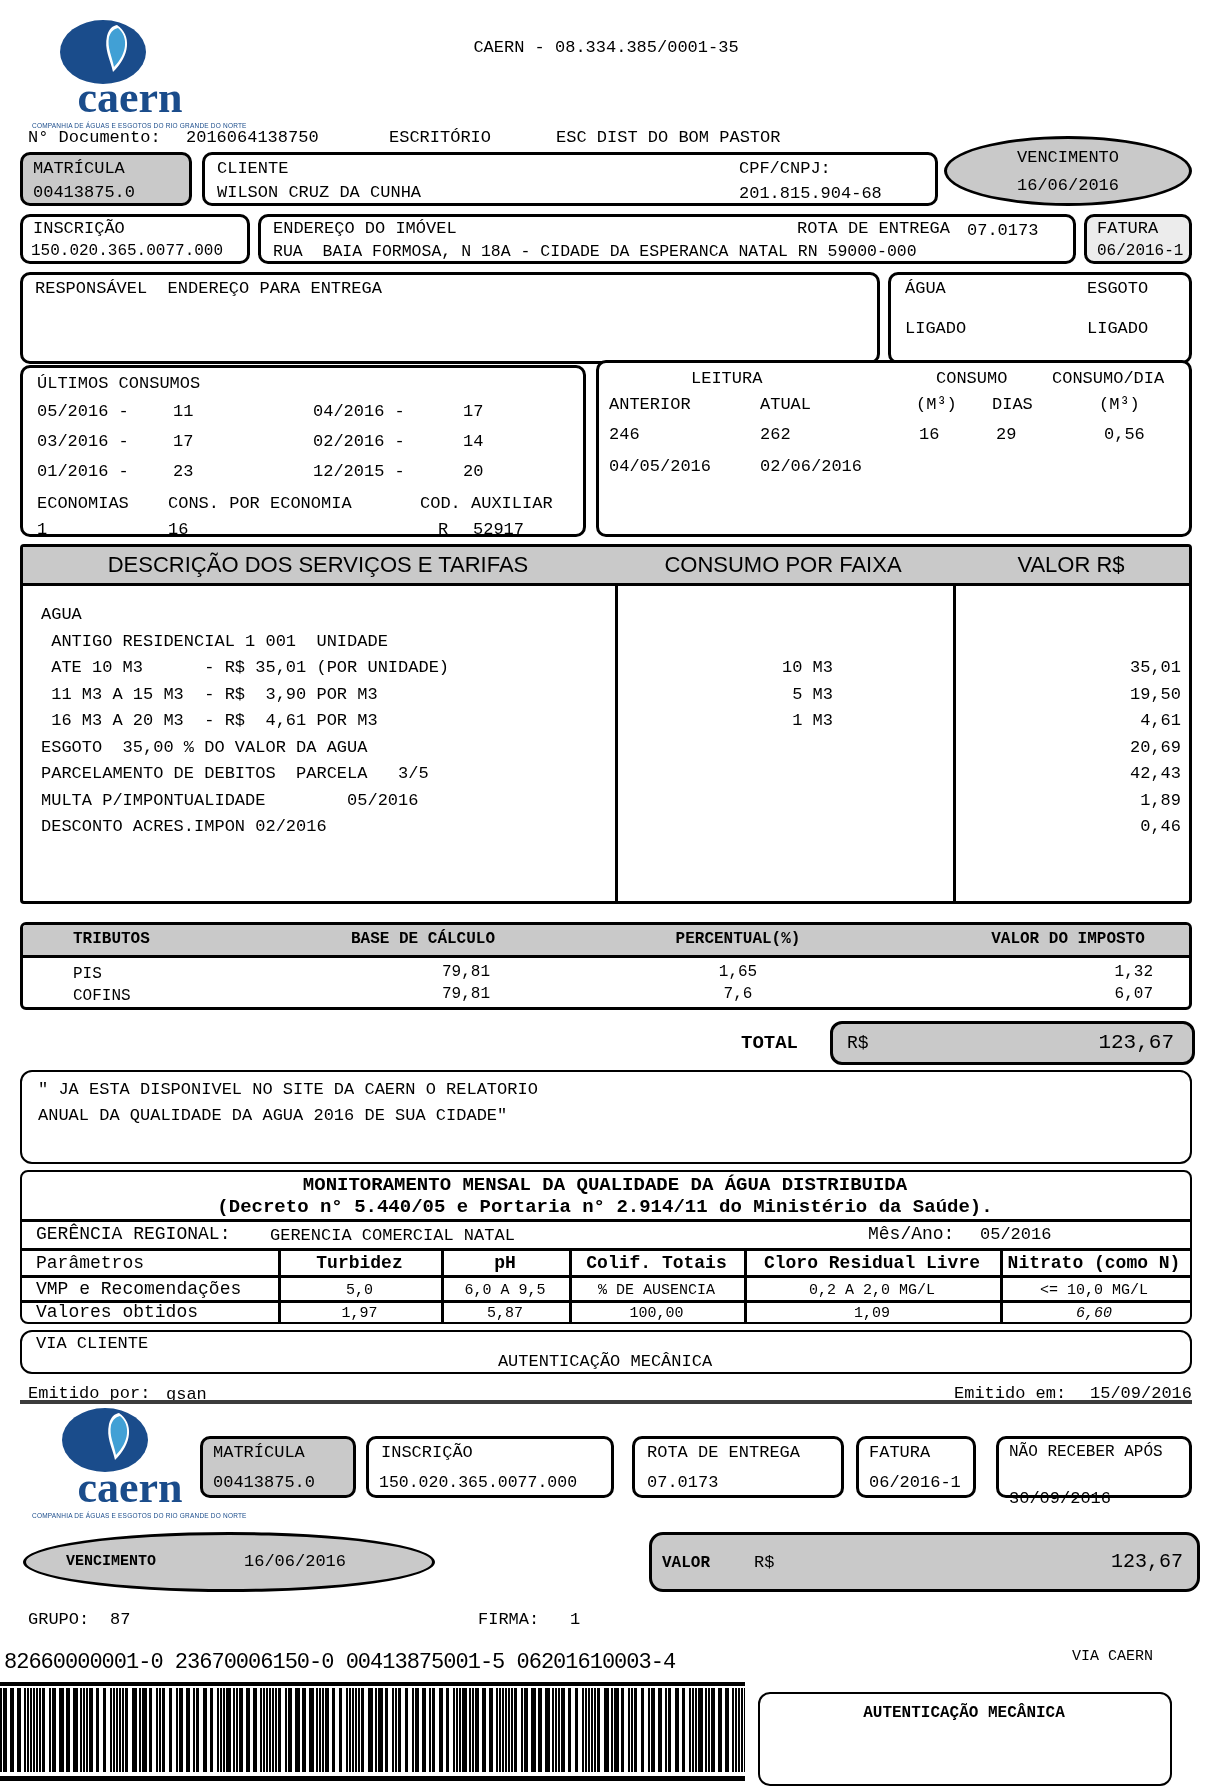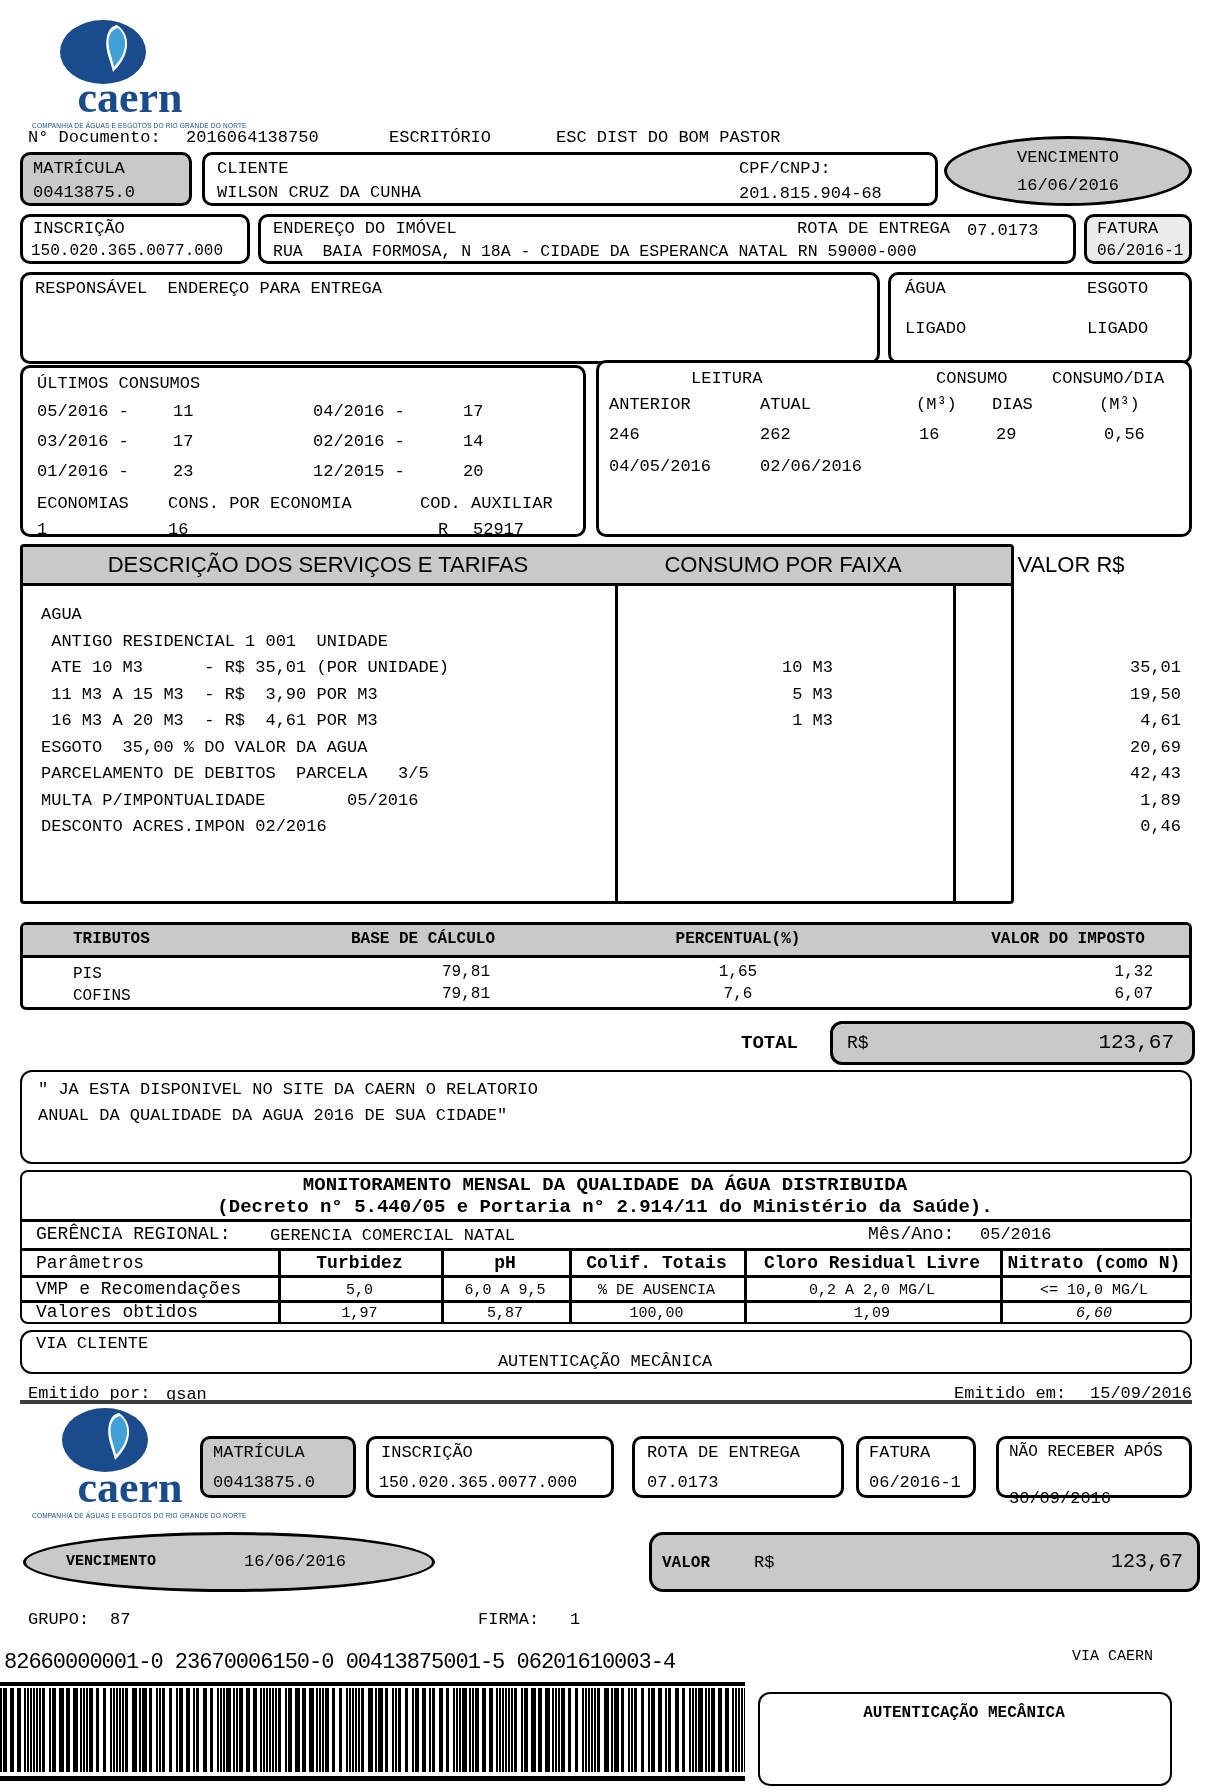--- a/index.html
+++ b/index.html
@@ -46,20 +46,21 @@
   <div class="abs" style="left:56px;top:18px;width:150px;height:110px;">
     <svg width="86" height="64" viewBox="0 0 86 64" style="position:absolute;left:4px;top:2px;">
       <ellipse class="e1" cx="43" cy="32" rx="43" ry="32"></ellipse>
       <path class="e3" d="M57 5 C72 15 70 36 53 52 C50 38 44 30 47 16 C49 9 52 6 57 5 Z"></path>
       <path class="e2" d="M58 8 C69 17 67 34 54 47 C52 36 47 28 49 17 C51 11 54 9 58 8 Z"></path>
     </svg>
     <div class="abs serif logo-word" style="left:-26px;top:58px;width:200px;font-size:44px;text-align:center;">caern</div>
     <div class="abs logo-tag" style="left:-24px;top:104px;">COMPANHIA DE ÁGUAS E ESGOTOS DO RIO GRANDE DO NORTE</div>
   </div>
 
+  <div class="abs ctr" style="left:0;top:38px;width:1212px;">CAERN - 08.334.385/0001-35</div>
 
   <span class="abs" style="left:28px;top:128px;">N° Documento:</span>
   <span class="abs" style="left:186px;top:128px;">2016064138750</span>
   <span class="abs" style="left:389px;top:128px;">ESCRITÓRIO</span>
   <span class="abs" style="left:556px;top:128px;">ESC DIST DO BOM PASTOR</span>
 
   <div class="box gray" style="left:20px;top:152px;width:172px;height:54px;">
     <span class="abs" style="left:10px;top:4px;">MATRÍCULA</span>
     <span class="abs" style="left:10px;top:28px;">00413875.0</span>
   </div>
@@ -133,21 +134,21 @@
     <span class="abs" style="left:500px;top:32px;">(M³)</span>
     <span class="abs" style="left:10px;top:62px;">246</span>
     <span class="abs" style="left:161px;top:62px;">262</span>
     <span class="abs" style="left:320px;top:62px;">16</span>
     <span class="abs" style="left:397px;top:62px;">29</span>
     <span class="abs" style="left:505px;top:62px;">0,56</span>
     <span class="abs" style="left:10px;top:94px;">04/05/2016</span>
     <span class="abs" style="left:161px;top:94px;">02/06/2016</span>
   </div>
 
-  <div class="svc-table" style="left:20px;top:544px;width:994px;height:360px;">
+  <div class="svc-table" style="left:20px;top:544px;width:1172px;height:360px;">
     <div class="svc-head">
       <div class="abs ctr sans" style="left:0;top:5px;width:590px;font-size:22px;white-space:normal;">DESCRIÇÃO DOS SERVIÇOS E TARIFAS</div>
       <div class="abs ctr sans" style="left:592px;top:5px;width:336px;font-size:22px;white-space:normal;">CONSUMO POR FAIXA</div>
       <div class="abs ctr sans" style="left:930px;top:5px;width:236px;font-size:22px;white-space:normal;">VALOR R$</div>
     </div>
     <div class="vline" style="left:592px;top:36px;bottom:0;"></div>
     <div class="vline" style="left:930px;top:36px;bottom:0;"></div>
 
     <span class="abs" style="left:18px;top:58px;">AGUA</span>
     <span class="abs" style="left:18px;top:85px;"> ANTIGO RESIDENCIAL 1 001  UNIDADE</span>

